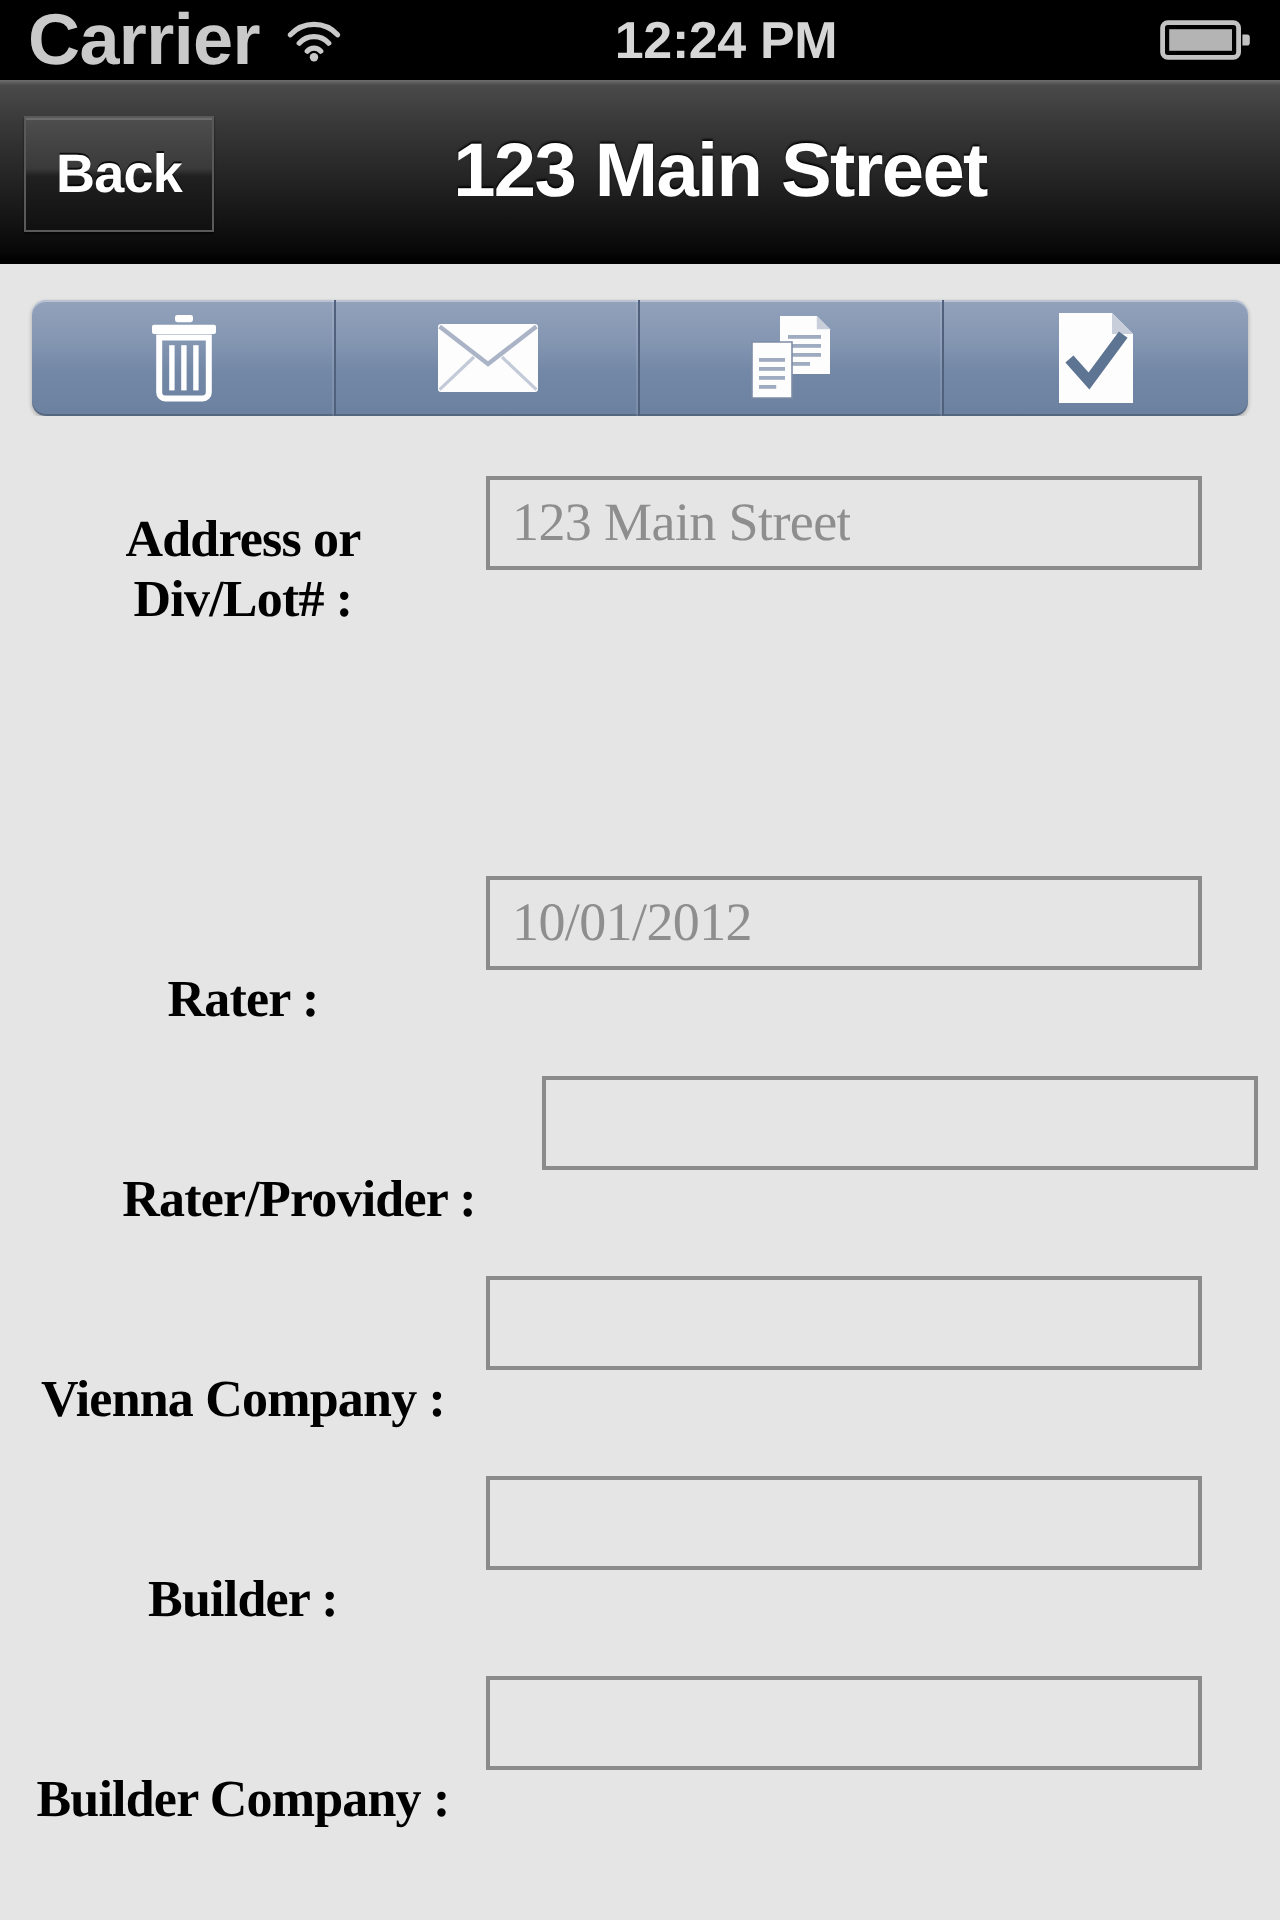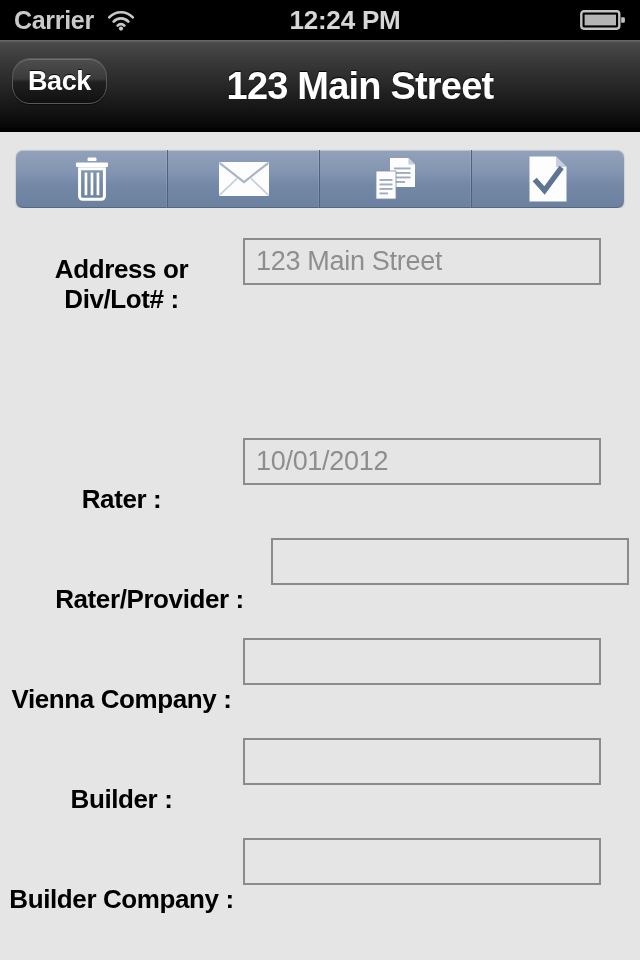--- a/index.html
+++ b/index.html
@@ -21,21 +21,21 @@
     width:640px; height:40px;
     background:#000;
     display:flex; align-items:center;
     padding:0 14px;
   }
   .status-left  { display:flex; align-items:center; gap:12px; flex:0 0 auto; }
   .status-mid   { flex:1 1 auto; display:flex; justify-content:center; align-items:flex-end; }
   .status-right { flex:0 0 auto; display:flex; align-items:center; justify-content:flex-end; }
 
   .carrier-text {
-    color:#c9c9c9; font-size:25px; font-weight:bold;
+    color:#c9c9c9; font-size:36px; font-weight:bold;
     letter-spacing:-0.3px; line-height:1;
   }
   .clock-text {
     color:#d6d6d6; font-size:26px; font-weight:bold;
     letter-spacing:-0.2px; line-height:1;
     margin-left:-26px;
   }
   .wifi-icon  { width:30px; height:22px; display:block; }
   .battery-icon { width:46px; height:22px; display:block; }
 
@@ -43,22 +43,22 @@
   .nav-bar {
     position:absolute; top:40px; left:0;
     width:640px; height:92px;
     background:linear-gradient(to bottom,#6e6e6e 0%,#4a4a4a 3%,#3a3a3a 22%,
                                #262626 52%,#141414 78%,#070707 96%,#000 100%);
     border-bottom:2px solid #000;
     display:flex; align-items:center;
   }
   .back-button {
     position:absolute; left:12px; top:18px;
-    width:95px; height:46px;
-    border-radius:18px;
+    width:95px; height:58px;
+    border-radius:0;
     background:linear-gradient(to bottom,#4e4e4e 0%,#3a3a3a 45%,#202020 52%,#101010 100%);
     border:1px solid #595959;
     box-shadow:inset 0 1px 0 rgba(255,255,255,0.18), 0 1px 1px rgba(0,0,0,0.6);
     display:flex; align-items:center; justify-content:center;
     cursor:pointer;
   }
   .back-button-label {
     color:#fff; font-size:27px; font-weight:bold;
     letter-spacing:-0.4px; line-height:1;
     text-shadow:0 -1px 0 rgba(0,0,0,0.8);
@@ -93,20 +93,21 @@
     cursor:pointer;
   }
   .toolbar-segment:last-child { border-right:none; box-shadow:none; }
   .toolbar-segment svg { display:block; }
 
   
   .form-area {
     position:absolute; left:0; top:208px;
     width:640px; height:752px;
     background:#e5e5e5;
+    font-family:Liberation Serif, serif;
   }
   .form-row {
     position:absolute; left:0;
     width:640px; height:86px;
     display:flex; align-items:flex-start;
   }
   .row-label {
     width:243px; height:86px;
     display:flex; align-items:flex-end; justify-content:center;
     padding-bottom:8px;

